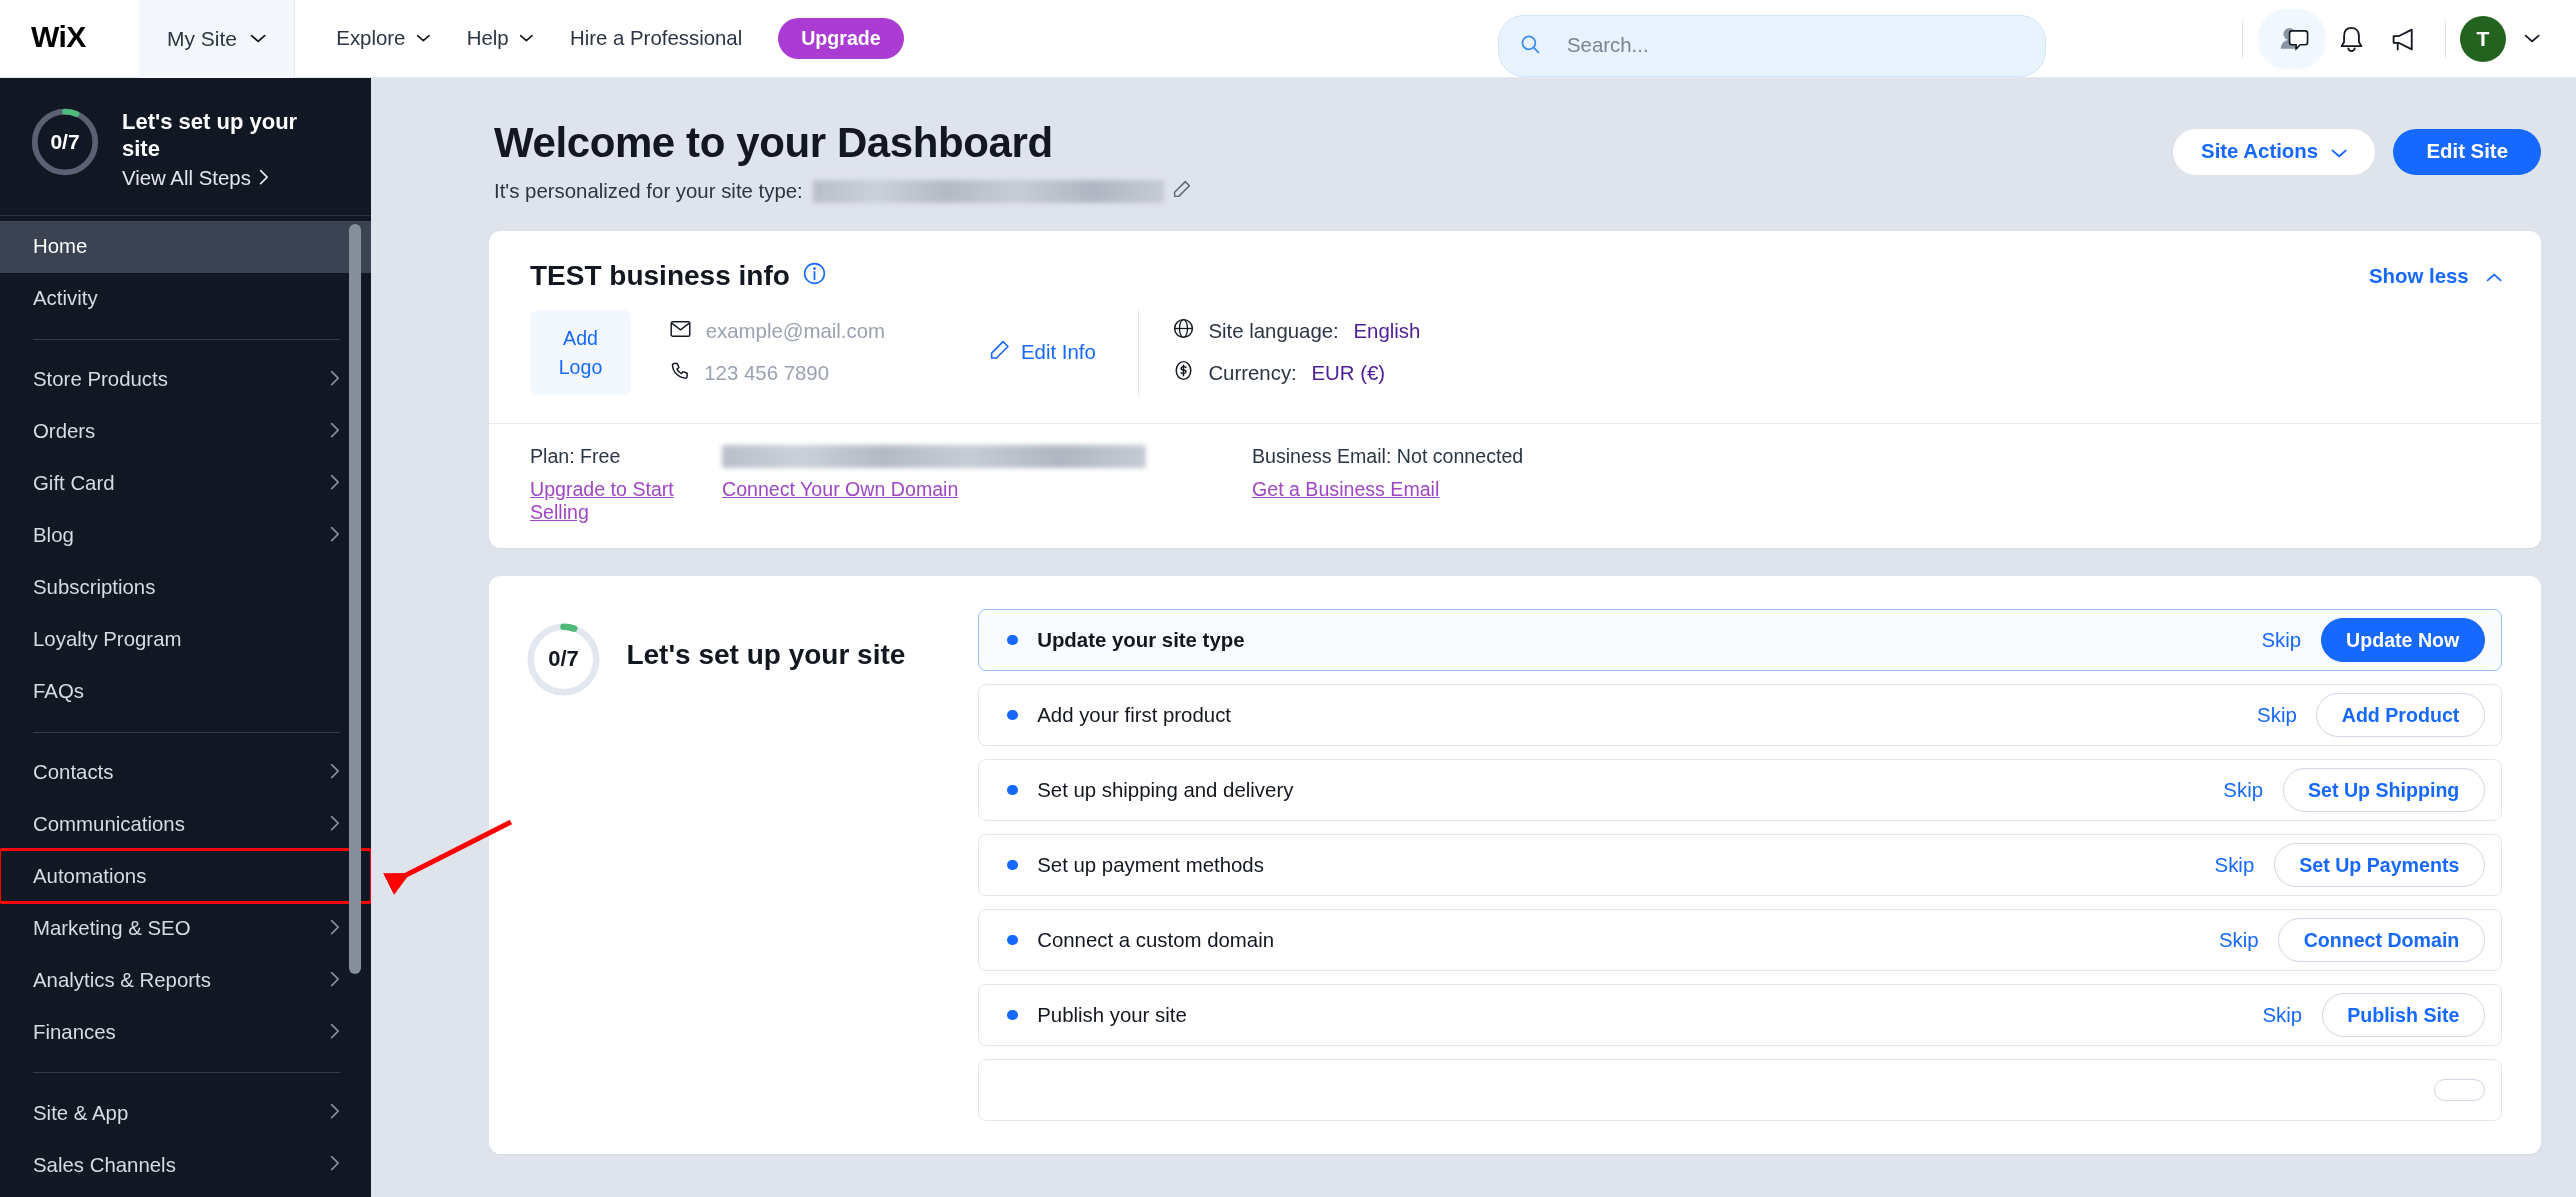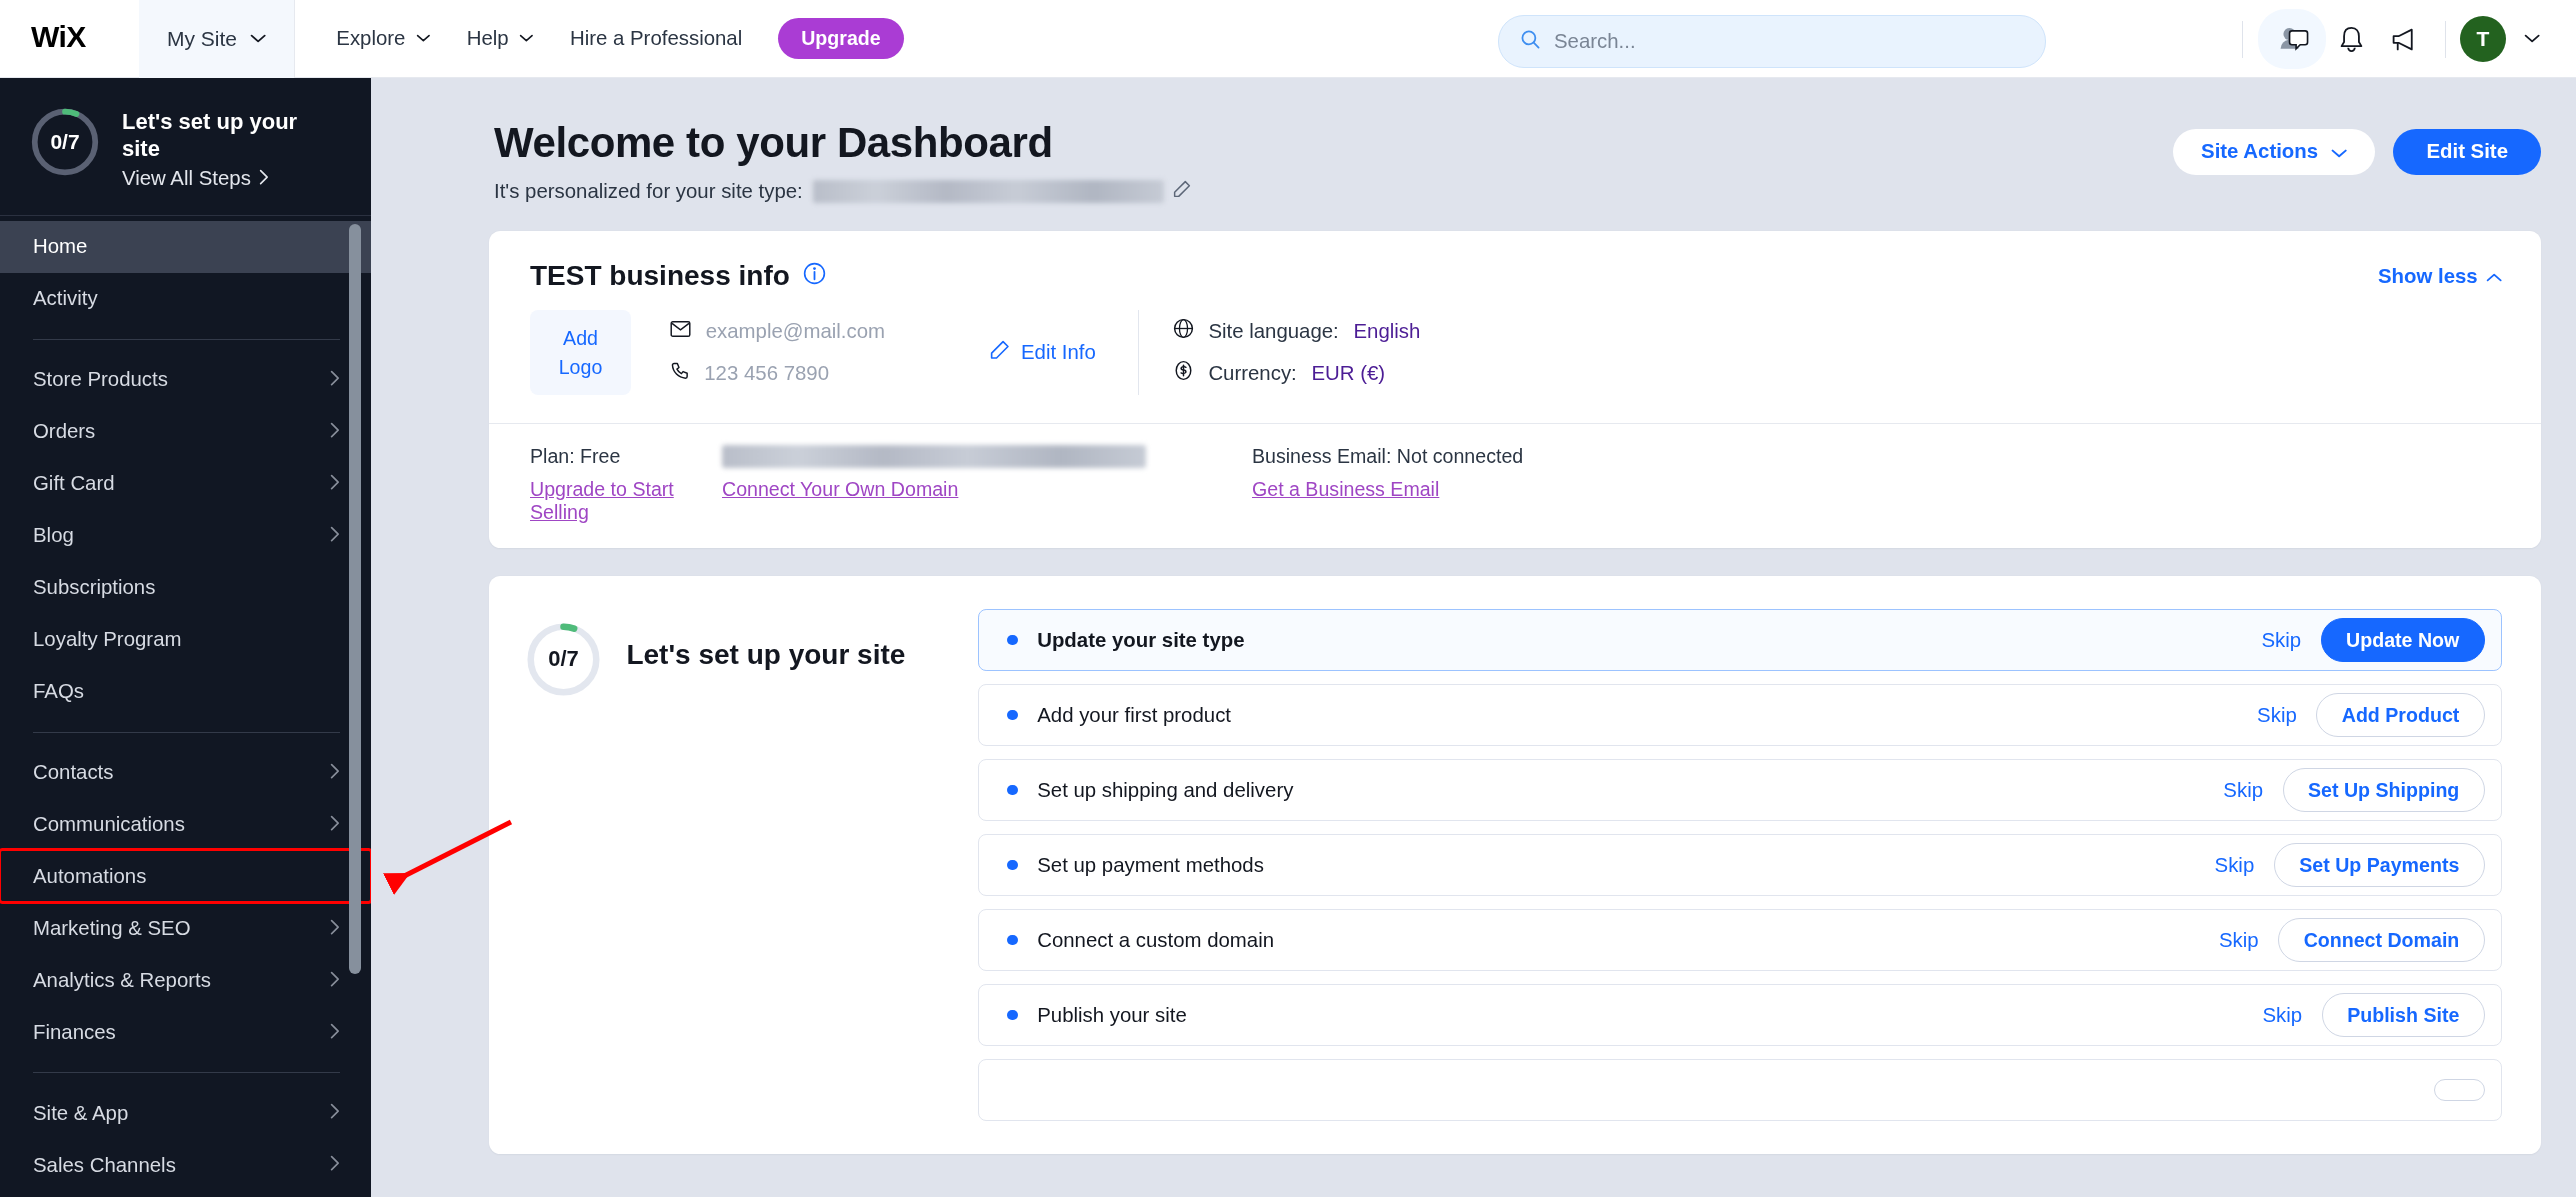--- a/index.html
+++ b/index.html
@@ -34,23 +34,23 @@
   }
   .chev{ display:inline-block; }
   .chev svg{display:block;}
   .upgrade-btn{
     margin-left:18px; background:#aa3cd4; color:#fff;
     border-radius:24.4px; padding:9px 23px; font-size:19.6px; font-weight:700;
     border:none;
   }
   .search-wrap{
     position:absolute; left:1498px; top:14.7px;
-    width:548px; height:53px;
+    width:548px; height:62px;
     background:#e9f3fe; border:0.8px solid #cfe4fb; border-radius:26px;
-    display:flex; align-items:center; padding:0 21px; gap:13px;
+    display:flex; align-items:center; padding:0 21px; gap:26px;
   }
   .search-wrap input{
     border:none; outline:none; background:transparent;
     font-family:"Liberation Sans", sans-serif;
     font-size:20.4px; color:#5c6677; width:100%;
   }
   .search-wrap input::placeholder{ color:#7a8595; }
   .topbar-right{
     position:absolute; right:18px; top:0; height:78px;
     display:flex; align-items:center; gap:0;
@@ -147,21 +147,21 @@
   
   .biz-head{
     display:flex; align-items:center; justify-content:space-between;
     padding:29px 39px 0 41px;
   }
   .biz-title{
     font-size:28px; font-weight:700; display:flex; align-items:center; gap:13px;
   }
   .show-less{
     color:#1668ff; font-size:20.4px; font-weight:700;
-    display:flex; align-items:center; gap:8px;
+    display:flex; align-items:center; gap:17px;
   }
   .biz-body{ display:flex; align-items:flex-start; padding:18px 39px 28px 41px; gap:0; }
   .add-logo{
     width:101px; height:85px; border-radius:8.1px; background:#f3f7fe;
     color:#1668ff; font-size:19.6px; text-align:center;
     display:flex; flex-direction:column; align-items:center; justify-content:center;
     line-height:1.45; flex:0 0 101px;
   }
   .contact-col{ padding-left:39px; width:359px; }
   .crow{

